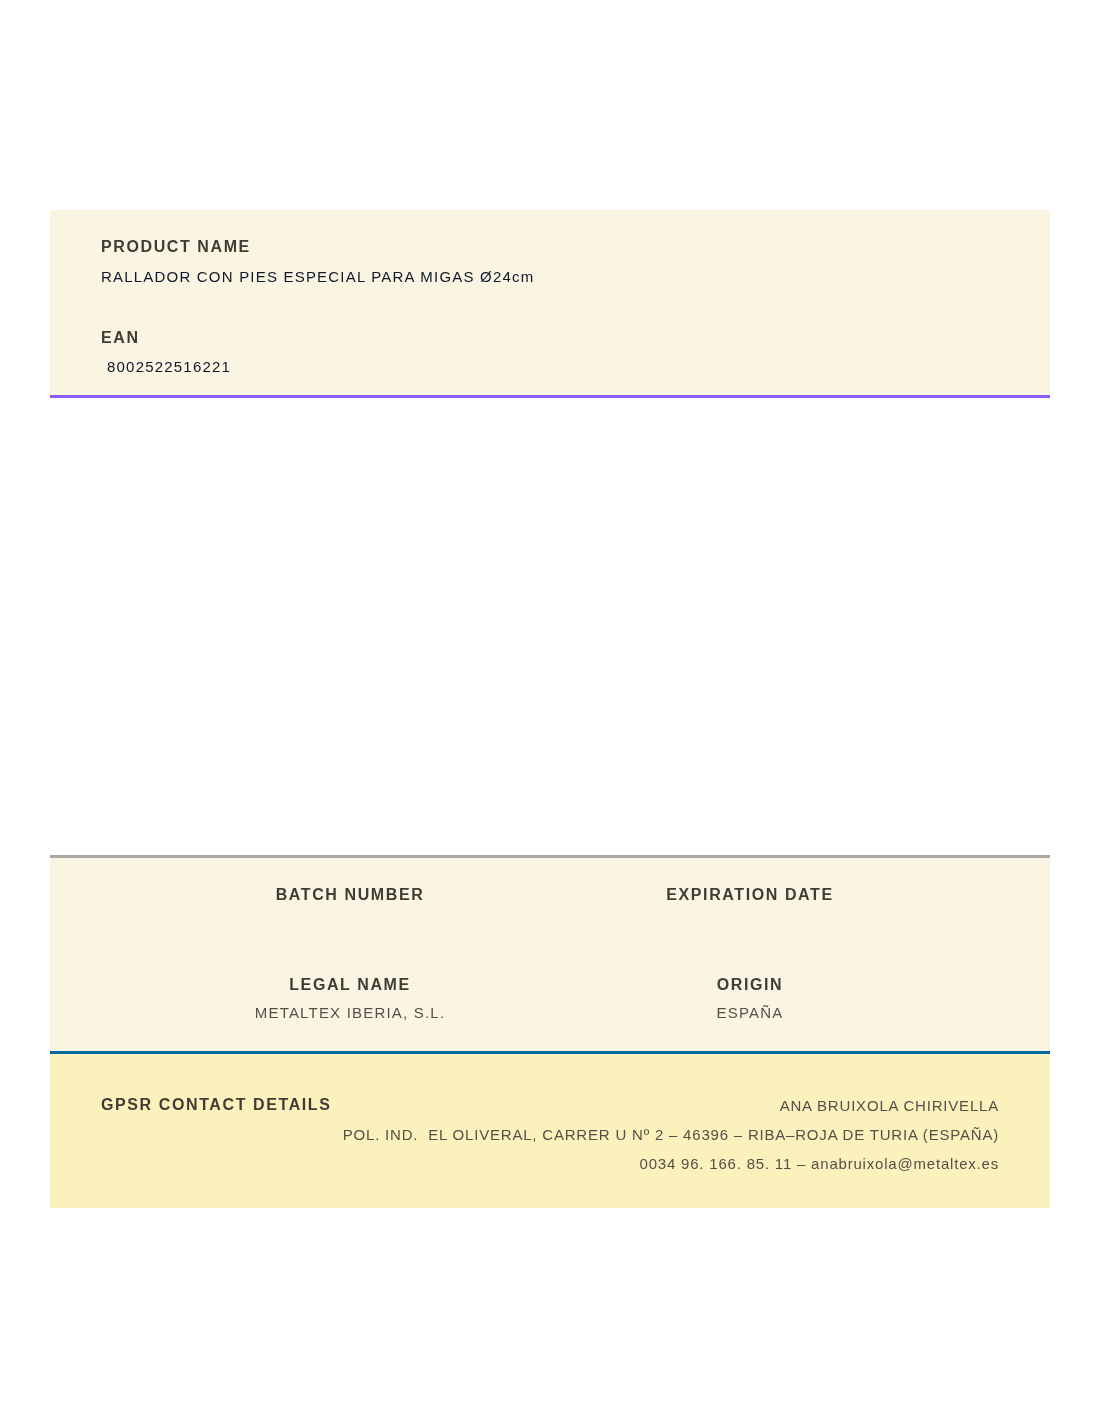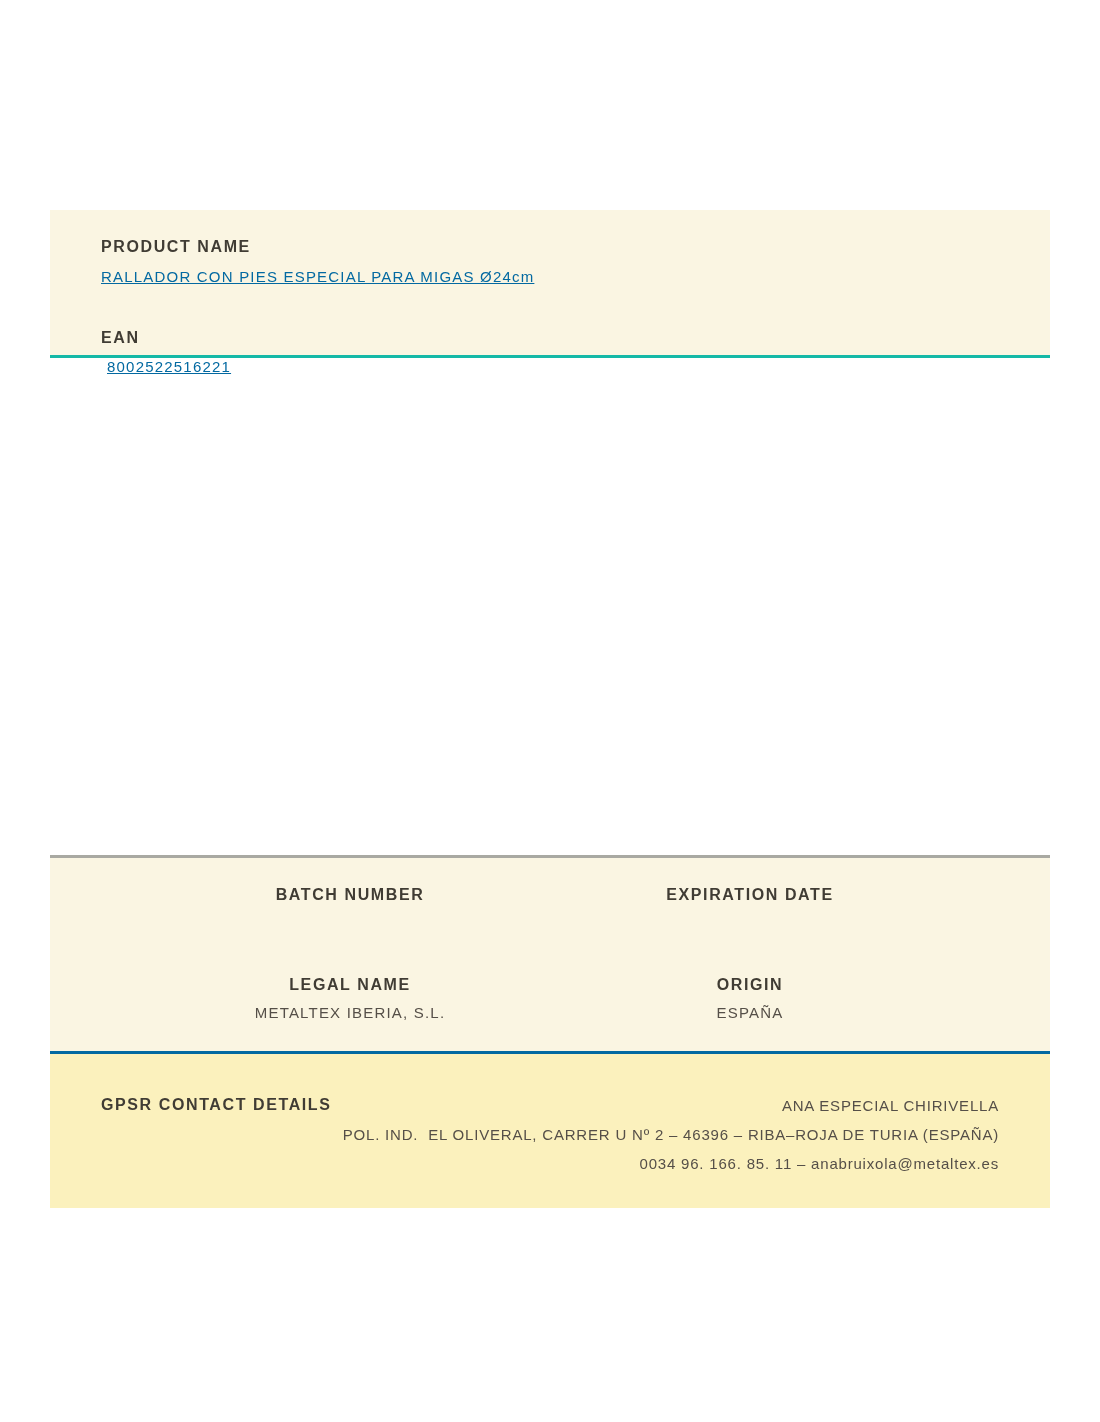--- a/index.html
+++ b/index.html
@@ -12,23 +12,23 @@
     font-family: "Liberation Sans", sans-serif;
     overflow: hidden;
   }
   .panel {
     position: absolute;
     left: 50px;
     width: 1000px;
   }
   .panel-product {
     top: 210px;
-    height: 148px;
+    height: 188px;
     background: #FAF5E2;
-    border-bottom: 3px solid #14b8a6;
+    border-bottom: 3px solid #8b5cf6;
   }
   .panel-batch {
     top: 855px;
     height: 199px;
     background: #FAF5E2;
     border-top: 3px solid #A9A9A2;
     border-bottom: 3px solid #0369a1;
   }
   .panel-gpsr {
     top: 1054px;
@@ -41,23 +41,22 @@
     font-weight: bold;
     letter-spacing: 1.6px;
     color: #403C34;
     white-space: pre;
   }
   .field-value {
     position: absolute;
     font-size: 15px;
     font-weight: normal;
     letter-spacing: 1.2px;
-    color: #0369a1;
+    color: #0f172a;
     white-space: pre;
-    text-decoration: underline;
   }
   .row2 {
     position: absolute;
     left: 100px;
     right: 100px;
     display: flex;
   }
   .cell {
     width: 50%;
     text-align: center;
@@ -137,19 +136,19 @@
       </div>
       <div class="cell">
         <span class="val">ESPAÑA</span>
       </div>
     </div>
   </section>
 
   <section class="panel panel-gpsr">
     <div class="gpsr-label">GPSR CONTACT DETAILS</div>
     <div class="gpsr-right">
-      <div class="gpsr-line">ANA ESPECIAL CHIRIVELLA</div>
+      <div class="gpsr-line">ANA BRUIXOLA CHIRIVELLA</div>
       <div class="gpsr-line">POL. IND.  EL OLIVERAL, CARRER U Nº 2 – 46396 – RIBA–ROJA DE TURIA (ESPAÑA)</div>
       <div class="gpsr-line">0034 96. 166. 85. 11 – anabruixola@metaltex.es</div>
     </div>
   </section>
 
 </div>
 
 </body></html>

